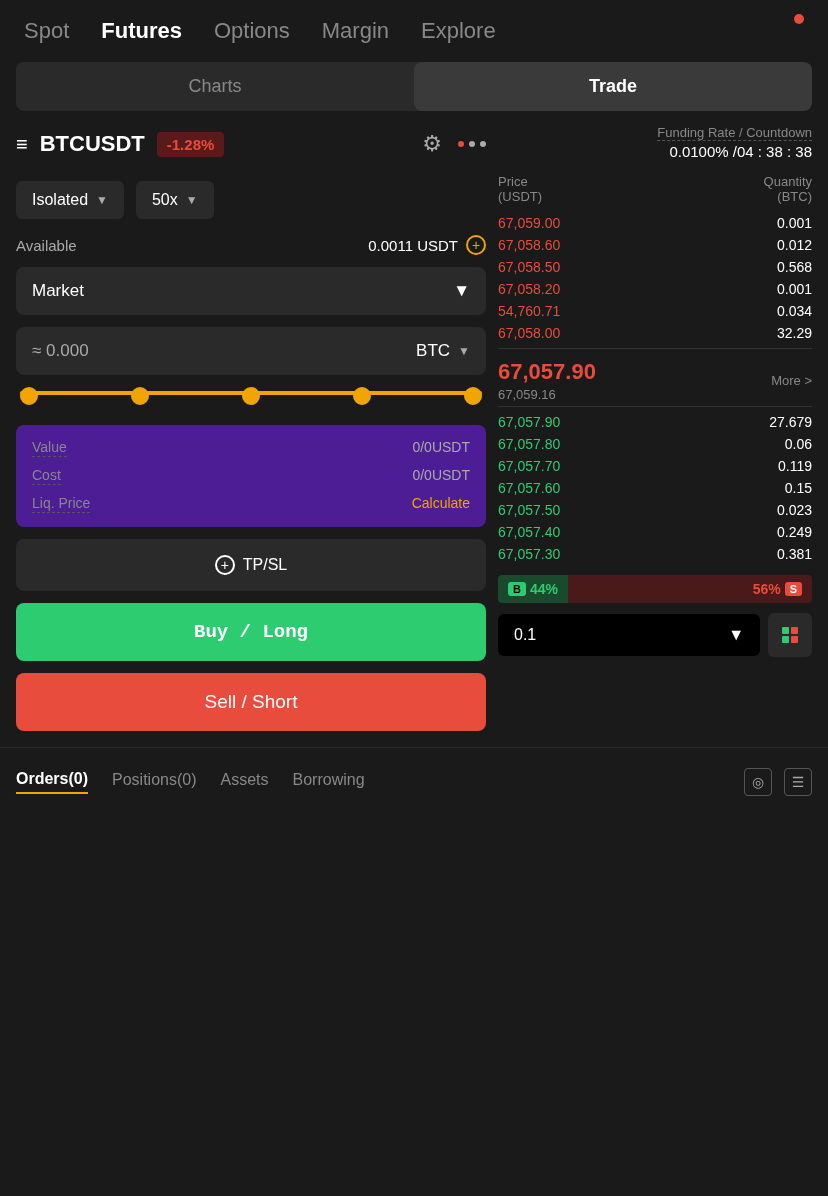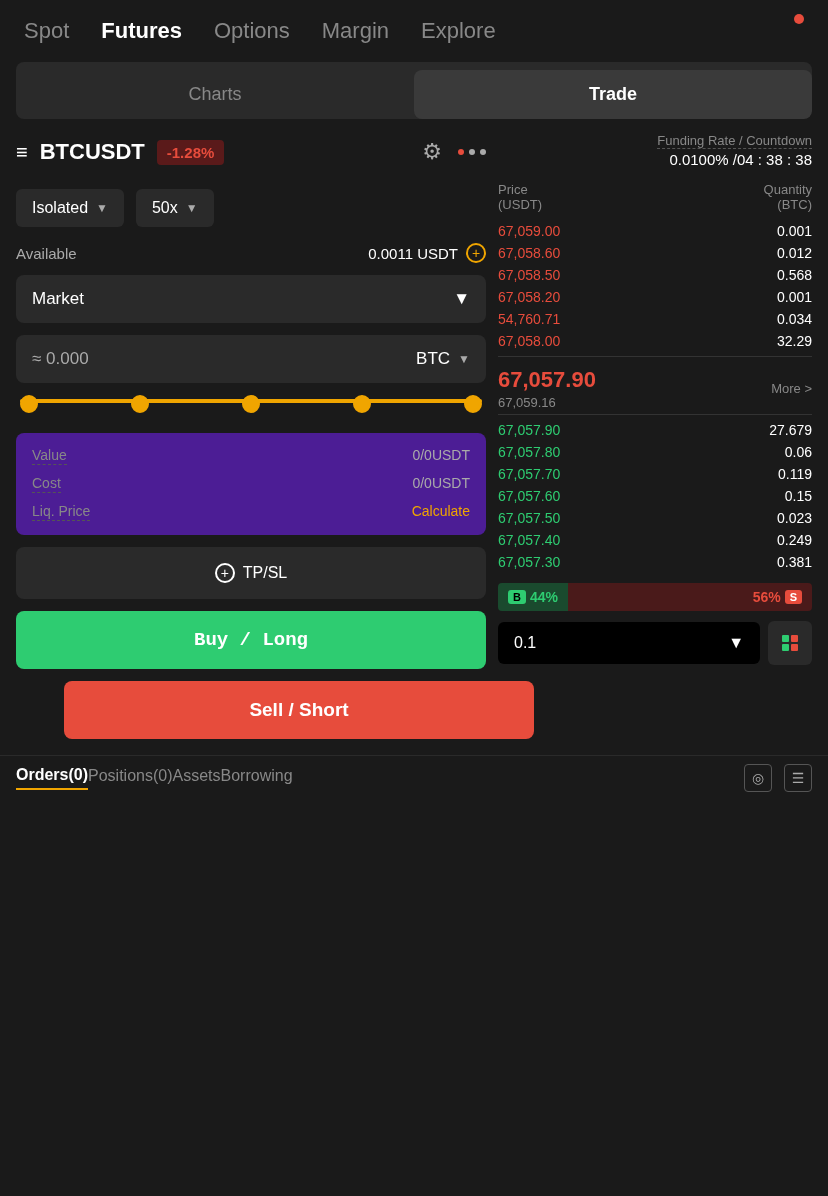--- a/index.html
+++ b/index.html
@@ -49,21 +49,20 @@
       border-radius: 8px;
       overflow: hidden;
     }
     .view-toggle .toggle-btn {
       flex: 1;
       padding: 14px;
       text-align: center;
       font-size: 18px;
       color: #888;
       cursor: pointer;
-      margin-top: 8px;
     }
     .view-toggle .toggle-btn.active {
       background: #3a3a3a;
       color: #fff;
       font-weight: 600;
       border-radius: 8px;
     }
 
     
     .main-content {
@@ -330,23 +329,22 @@
       font-family: Liberation Mono, monospace;
     }
     .sell-btn {
       width: 100%;
       background: #e74c3c;
       border: none;
       color: #fff;
       padding: 18px;
       border-radius: 8px;
       font-size: 19px;
-      font-weight: 700;
-      cursor: pointer;
-      margin-left: 48px;
+      font-weight: 400;
+      cursor: pointer;
     }
 
     
     .right-panel {
       flex: 1;
       padding-left: 12px;
     }
 
     
     .funding-rate {
@@ -504,21 +502,22 @@
       display: flex;
       align-items: center;
       justify-content: center;
       cursor: pointer;
     }
 
     
     .bottom-tabs {
       display: flex;
       align-items: center;
-      padding: 8px 16px 8px;
+      padding: 20px 16px 8px;
+      gap: 24px;
       border-top: 1px solid #2a2a2a;
       margin-top: 16px;
     }
     .bottom-tab {
       font-size: 16px;
       color: #888;
       cursor: pointer;
       padding-bottom: 4px;
     }
     .bottom-tab.active {

